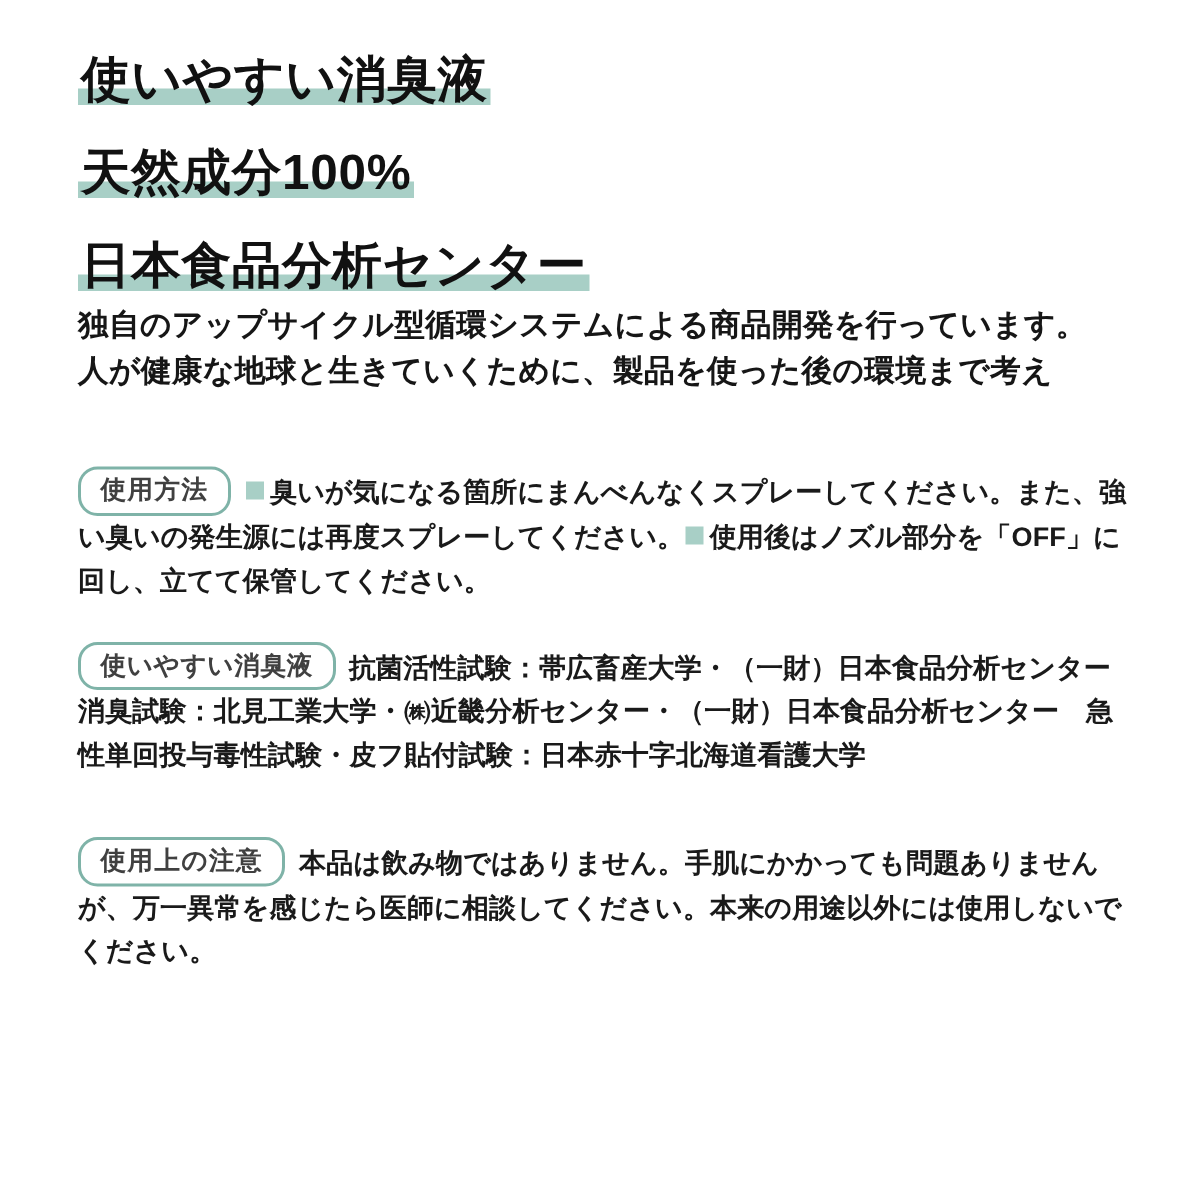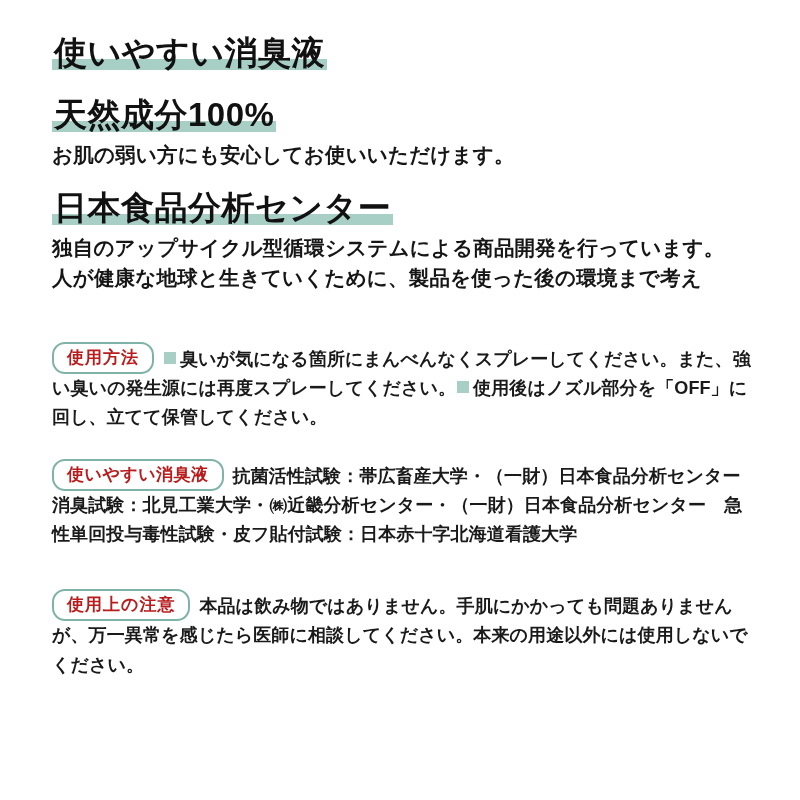--- a/index.html
+++ b/index.html
@@ -67,21 +67,21 @@
     font-weight: 600;
     line-height: 1.62;
     letter-spacing: 0.1px;
     color: #1a1a1a;
     text-align: left;
   }
   .tag {
     display: inline-block;
     border: 2px solid #7fb3a8;
     border-radius: 13px;
-    color: #b91c1c;
+    color: #404040;
     background: #ffffff;
     font-size: 17px;
     font-weight: 700;
     letter-spacing: 1px;
     padding: 3px 13px 4px 13px;
     margin-right: 9px;
     line-height: 1.25;
     vertical-align: 2px;
     white-space: nowrap;
   }
@@ -104,21 +104,20 @@
 <body>
 
 <div class="page">
 
   <div class="section">
     <h2 class="headline">使いやすい消臭液</h2>
   </div>
 
   <div class="section">
     <h2 class="headline">天然成分100%</h2>
-    <p class="body-line">お肌の弱い方にも安心してお使いいただけます。</p>
   </div>
 
   <div class="section">
     <h2 class="headline">日本食品分析センター</h2>
     <p class="body-line">独自のアップサイクル型循環システムによる商品開発を行っています。</p>
     <p class="body-line">人が健康な地球と生きていくために、製品を使った後の環境まで考え</p>
   </div>
 
   <div class="spacer"></div>
 

